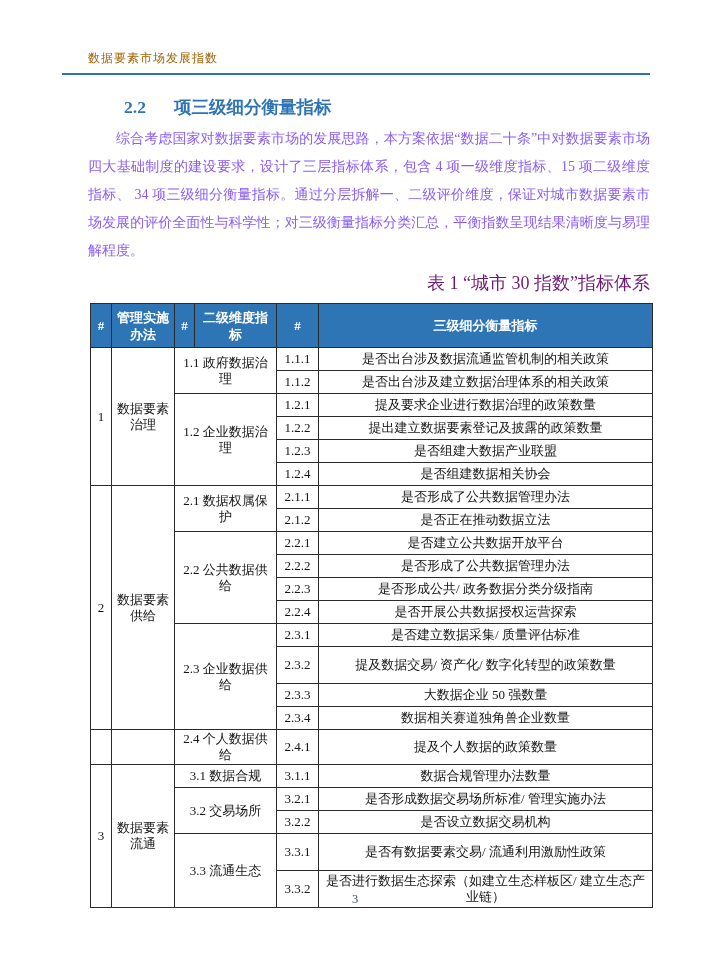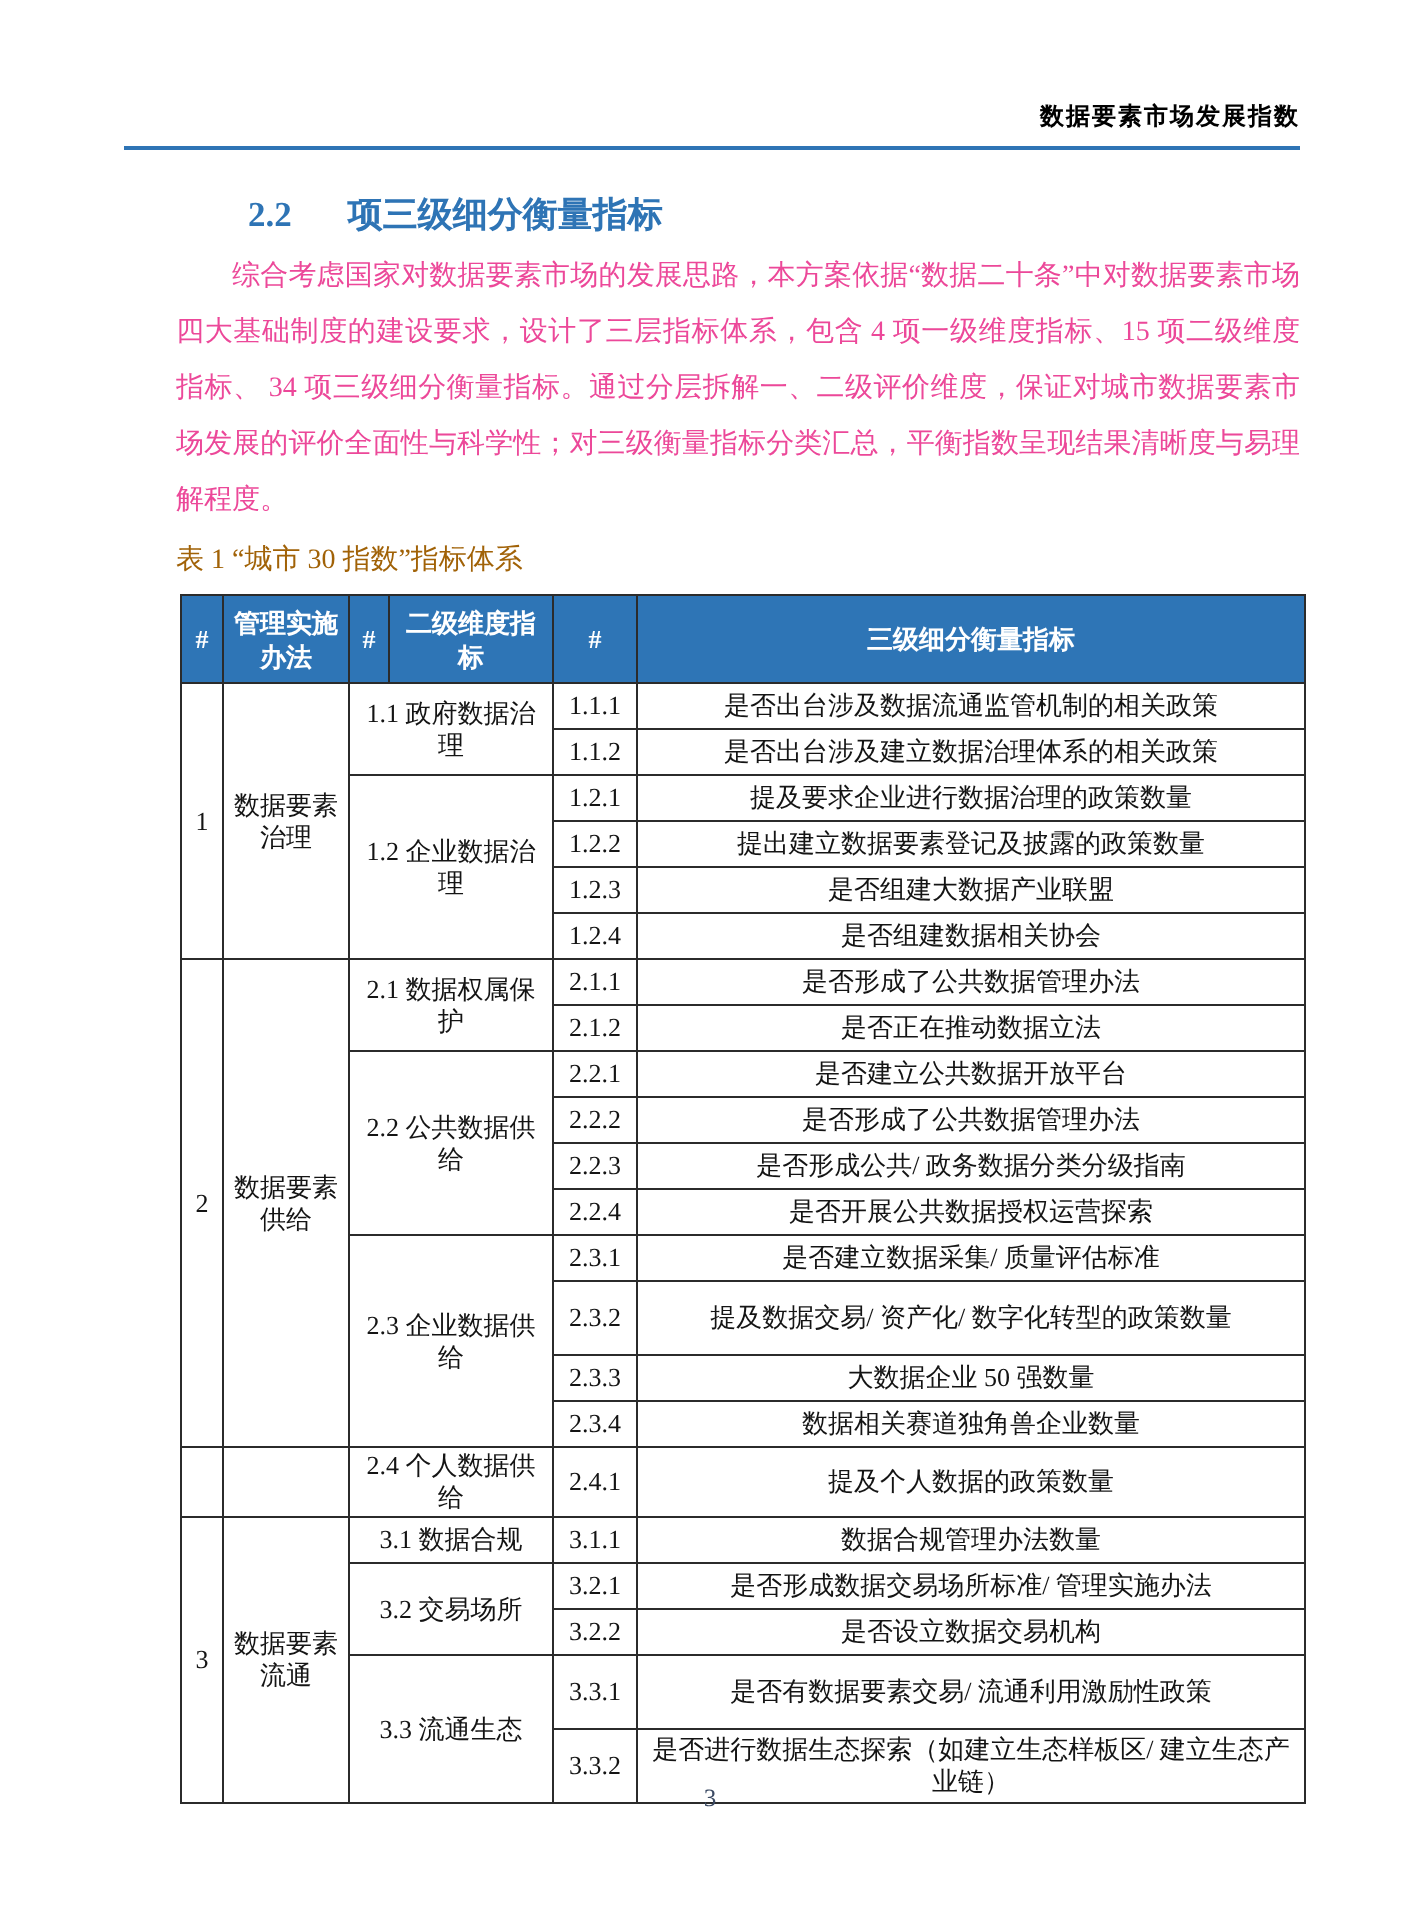--- a/index.html
+++ b/index.html
@@ -2,34 +2,34 @@
 <html lang="zh"><head>
 <meta charset="utf-8">
 <style>
   html,body{margin:0;padding:0;background:#ffffff;}
   .page{
     width:710px;height:963px;background:#ffffff;box-sizing:border-box;
     position:relative;padding:50px 60px 0 88px;
     font-family:"Liberation Serif","DejaVu Serif",serif;color:#111;
   }
   
-  .doc-header{text-align:right;color:#000000;font-weight:bold;}
+  .doc-header{color:#a16207;font-weight:normal;}
   .doc-header .zh{font-size:12px;letter-spacing:1px;line-height:16px;}
   .doc-header .en{font-size:12.5px;line-height:16px;margin-top:7px;
     font-family:"Liberation Serif","DejaVu Serif",serif;}
   .header-rule{border:none;border-bottom:2px solid #2E74B5;margin:7px 0 0 -26px;}
   
   .section-heading{color:#2E74B5;font-weight:bold;font-size:17.5px;
     margin:20px 0 6px 36px;font-family:"Liberation Serif","DejaVu Serif",serif;}
   .section-heading .num{margin-right:28px;}
   
   .body-para{font-size:14px;line-height:28px;text-align:justify;
-    text-indent:2em;margin:4px 0 6px 0;color:#ec4899;}
+    text-indent:2em;margin:4px 0 6px 0;color:#8b5cf6;}
   
-  .table-caption{text-align:left;font-size:14px;margin:4px 0 8px 0;color:#a16207;}
+  .table-caption{text-align:right;font-size:18px;margin:4px 0 8px 0;color:#701a75;}
   
   table.indicator{border-collapse:collapse;table-layout:fixed;width:562px;
     margin-left:2px;}
   table.indicator th,table.indicator td{
     border:1px solid #2b2b2b;text-align:center;vertical-align:middle;
     padding:1px 3px;box-sizing:border-box;overflow:hidden;}
   table.indicator th{
     background:#2E75B6;color:#ffffff;font-weight:bold;font-size:13px;
     height:44px;line-height:17px;}
   table.indicator td{font-size:13px;height:23px;line-height:16px;color:#141414;}

